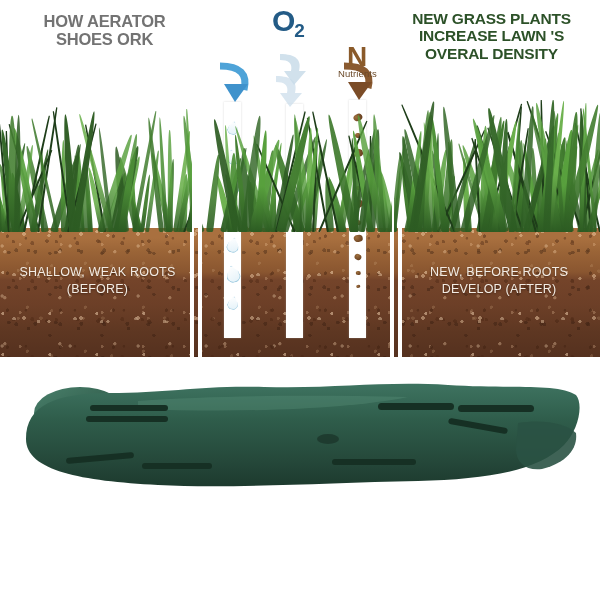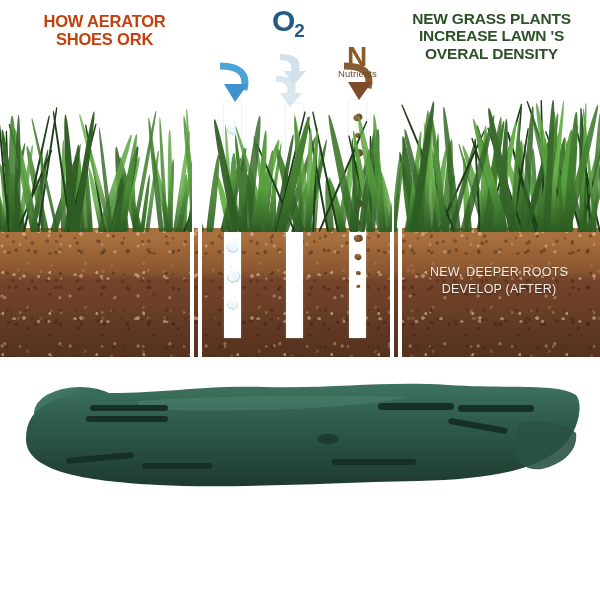--- a/index.html
+++ b/index.html
@@ -9,21 +9,21 @@
   #page { position:relative; width:600px; height:600px; background:#fff; }
 
   
   #infographic { position:absolute; left:0; top:0; width:600px; height:357px;
                  background:#ffffff; overflow:hidden; }
 
   
   .headline { position:absolute; font-weight:bold; line-height:1.12;
               letter-spacing:-0.2px; white-space:pre-line; }
   #title-left  { left:12px;  top:12px;  width:185px; font-size:16.5px;
-                 color:#c2410c; text-align:center; }
+                 color:#737373; text-align:center; }
   #title-right { right:6px;  top:10px;  width:205px; font-size:15.5px;
                  color:#2c5128; text-align:center; }
 
   
   .chem { position:absolute; font-weight:bold; }
   #chem-h2o { left:206px; top:40px; font-size:30px; color:#5aaedd;
               letter-spacing:-1px; }
   #chem-h2o .sub { font-size:19px; vertical-align:-6px; }
   #chem-h2o .o   { color:#3f8fc4; }
   #chem-o2  { left:272px; top:4px; font-size:30px; color:#235b86;
@@ -466,21 +466,23 @@
     <div class="headline" id="title-right">NEW GRASS PLANTS
 INCREASE LAWN  'S
 OVERAL DENSITY</div>
 
 
     <div class="chem" id="chem-o2"><span>O</span><span class="sub">2</span></div>
 
     <div class="chem" id="chem-n">N</div>
     <div id="label-nutrients">Nutrients</div>
 
-    <div class="soil-caption" id="caption-after">NEW, DEEPER ROOTS
+    <div class="soil-caption" id="caption-before">SHALLOW, WEAK ROOTS
+(BEFORE)</div>
+    <div class="soil-caption" id="caption-after">NEW, BEFORE ROOTS
 DEVELOP (AFTER)</div>
   </div>
 
   <div id="product">
     <svg id="sole" viewBox="0 0 566 130">
       <defs>
         <linearGradient id="gSole" x1="0" y1="0" x2="0" y2="1">
           <stop offset="0" stop-color="#3e7360"></stop>
           <stop offset="0.35" stop-color="#2f5d4b"></stop>
           <stop offset="0.75" stop-color="#25483a"></stop>

